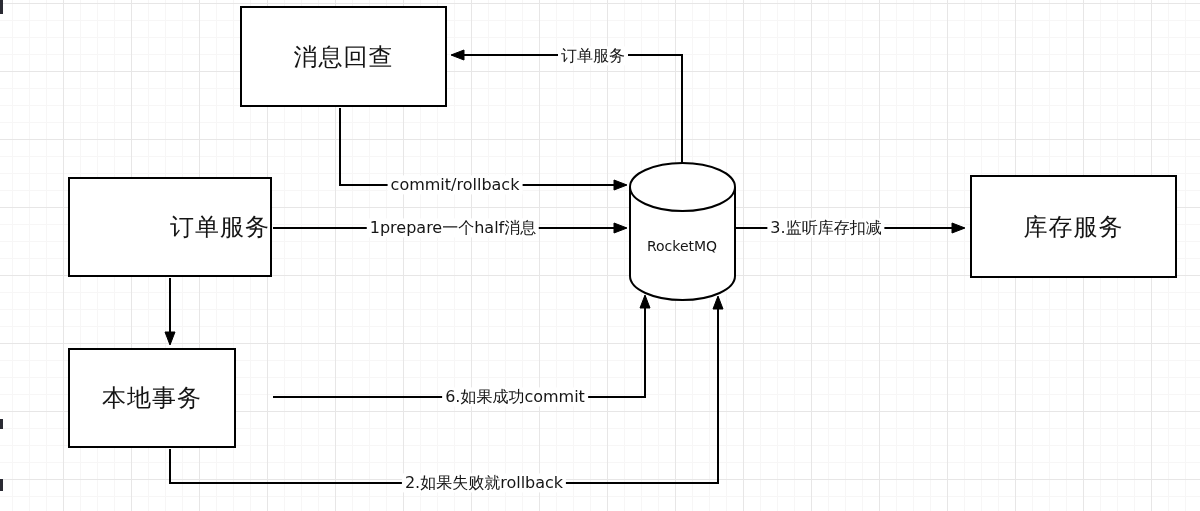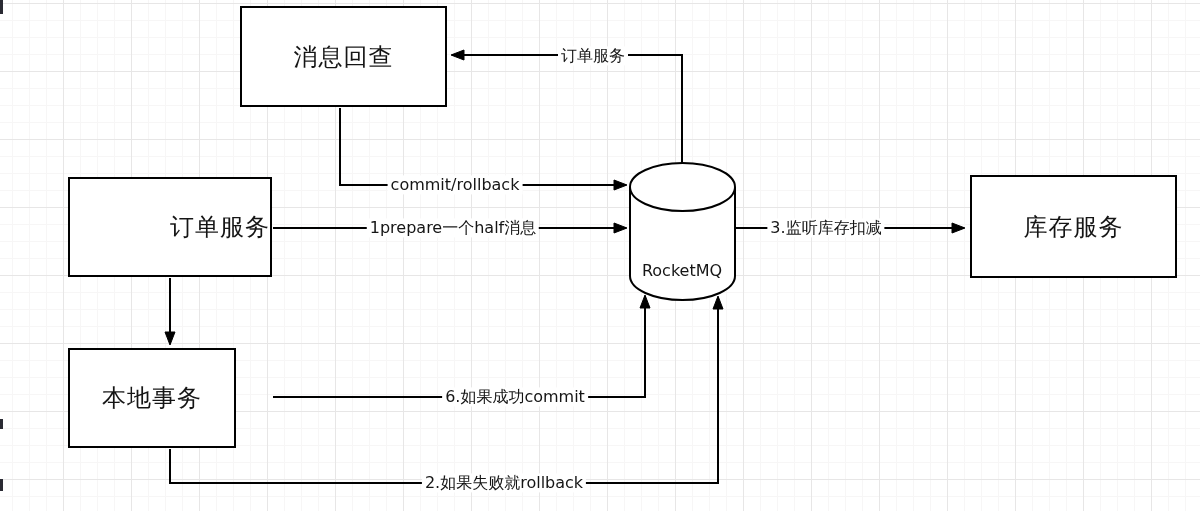--- a/index.html
+++ b/index.html
@@ -33,23 +33,22 @@
     transform:translate(-50%,-50%);
     background:#ffffff;
     padding:0 3px;
     font-size:16px;
     white-space:nowrap;
     line-height:1.2;
   }
   .cyl-label{
     position:absolute;
     transform:translate(-50%,-50%);
-    font-size:16px;
+    font-size:14px;
     white-space:nowrap;
-    margin-top:24px;
   }
   .edge-artifact{
     position:absolute;left:0;width:3px;background:#2a2a33;
   }
 </style>
 </head>
 <body>
 
 <div class="canvas">
 
@@ -104,19 +103,19 @@
   <div class="edge-label" style="left:593px;top:56px;">订单服务</div>
 
   <div class="edge-label" style="left:455px;top:185px;">commit/rollback</div>
 
   <div class="edge-label" style="left:453px;top:228px;">1prepare一个half消息</div>
 
   <div class="edge-label" style="left:826px;top:228px;">3.监听库存扣减</div>
 
   <div class="edge-label" style="left:515px;top:397px;">6.如果成功commit</div>
 
-  <div class="edge-label" style="left:504px;top:483px;text-align:center;">2.如果失败就rollback</div>
+  <div class="edge-label" style="left:484px;top:483px;text-align:center;">2.如果失败就rollback</div>
 
   <div class="edge-artifact" style="top:0;height:14px;"></div>
   <div class="edge-artifact" style="top:419px;height:10px;"></div>
   <div class="edge-artifact" style="top:479px;height:12px;"></div>
 
 </div>
 
 </body></html>

